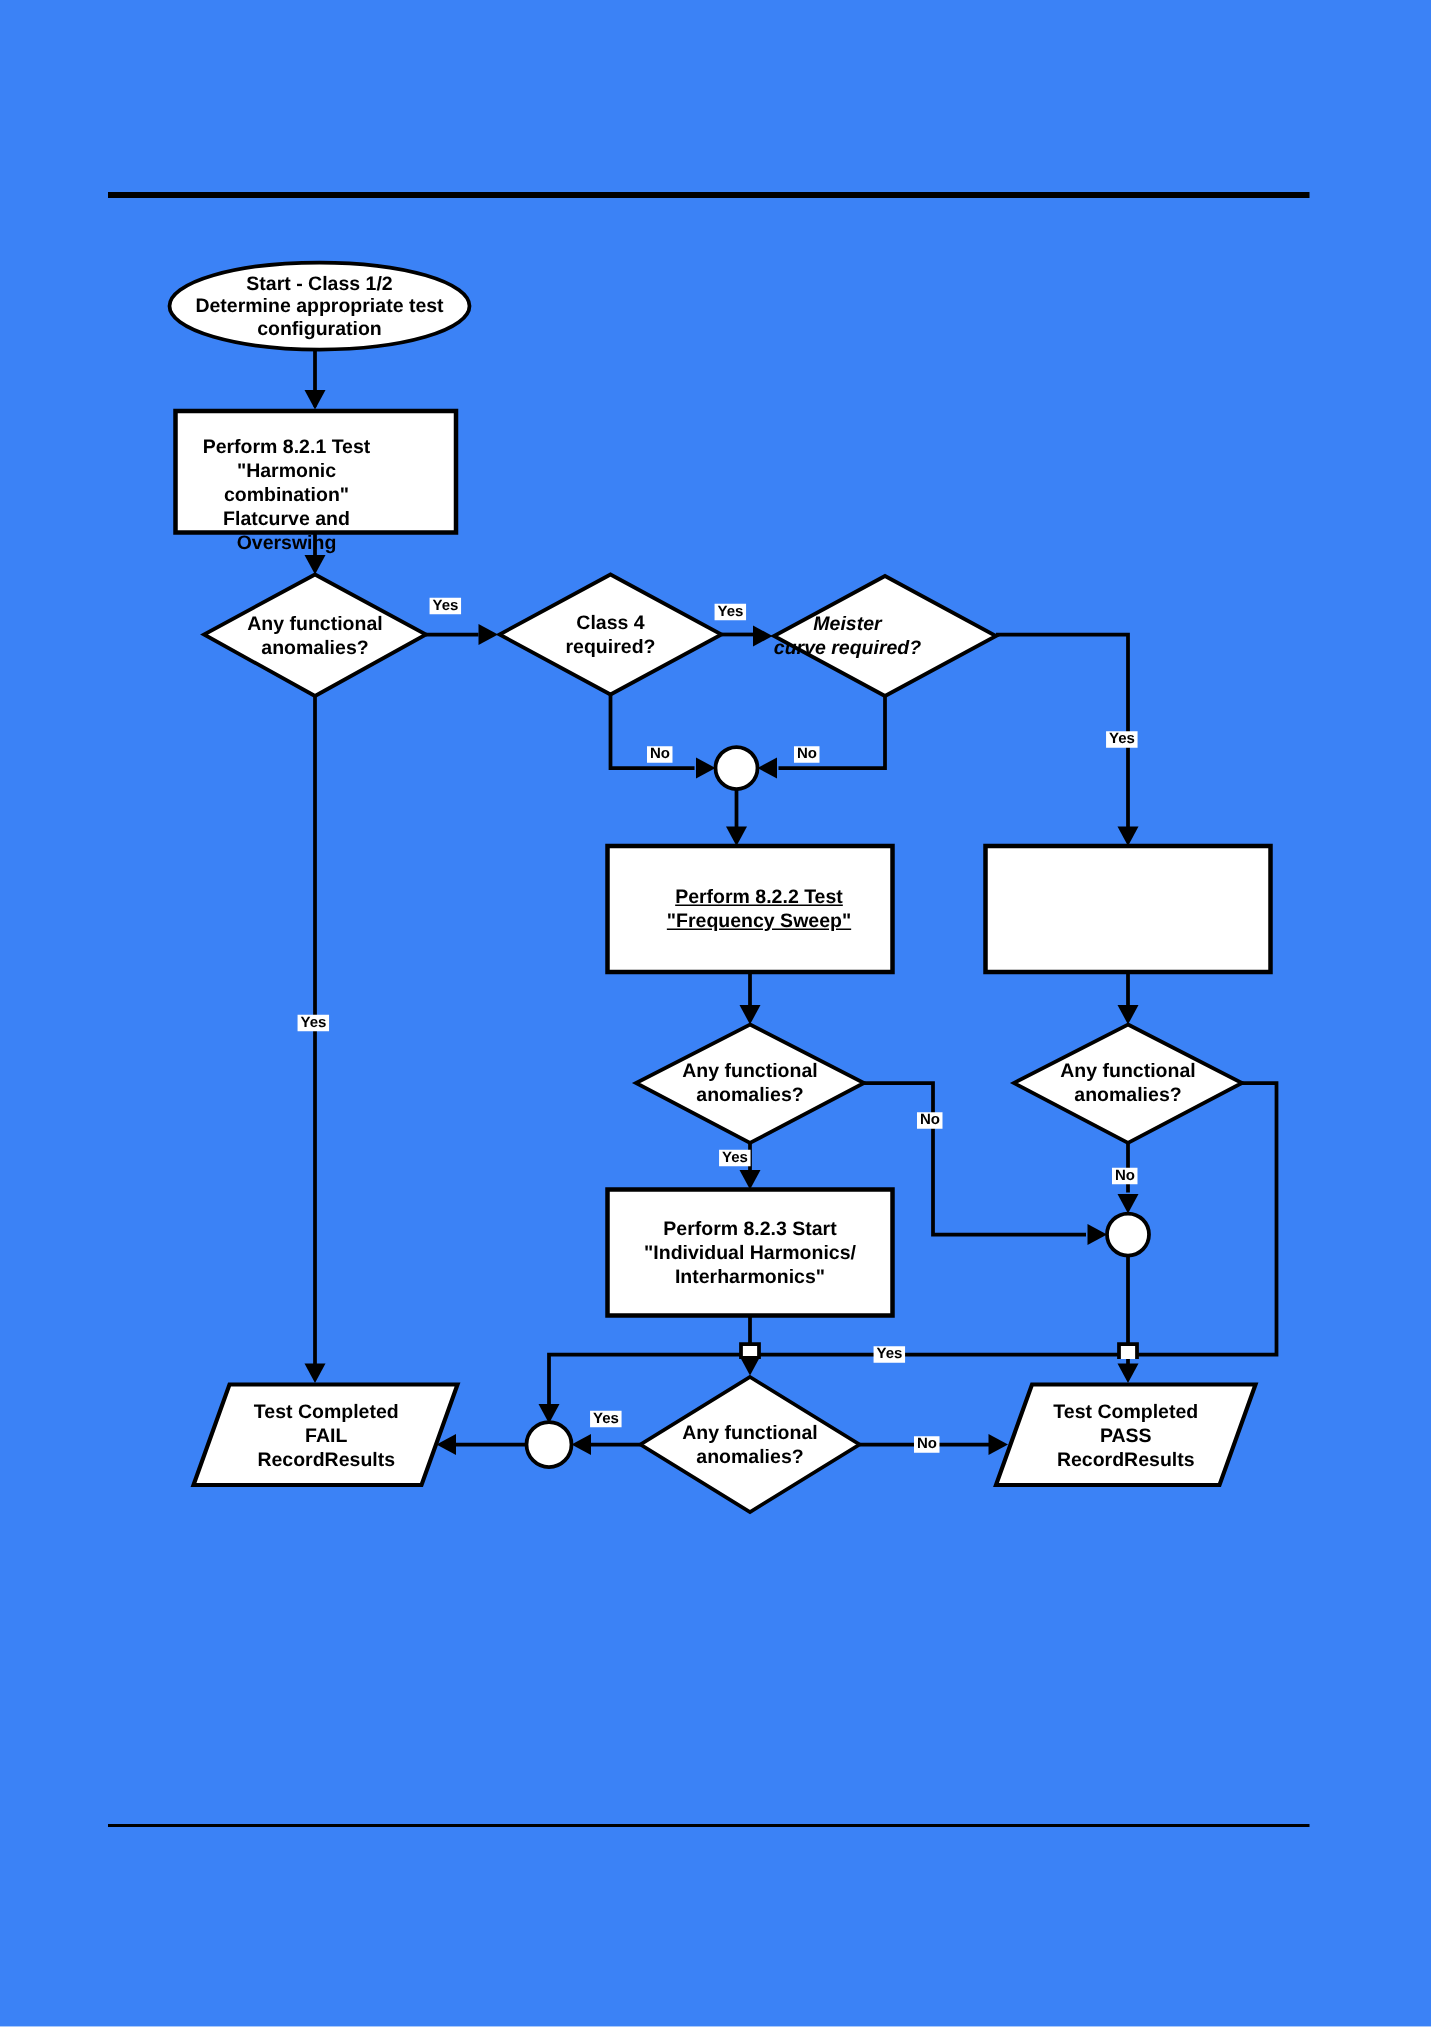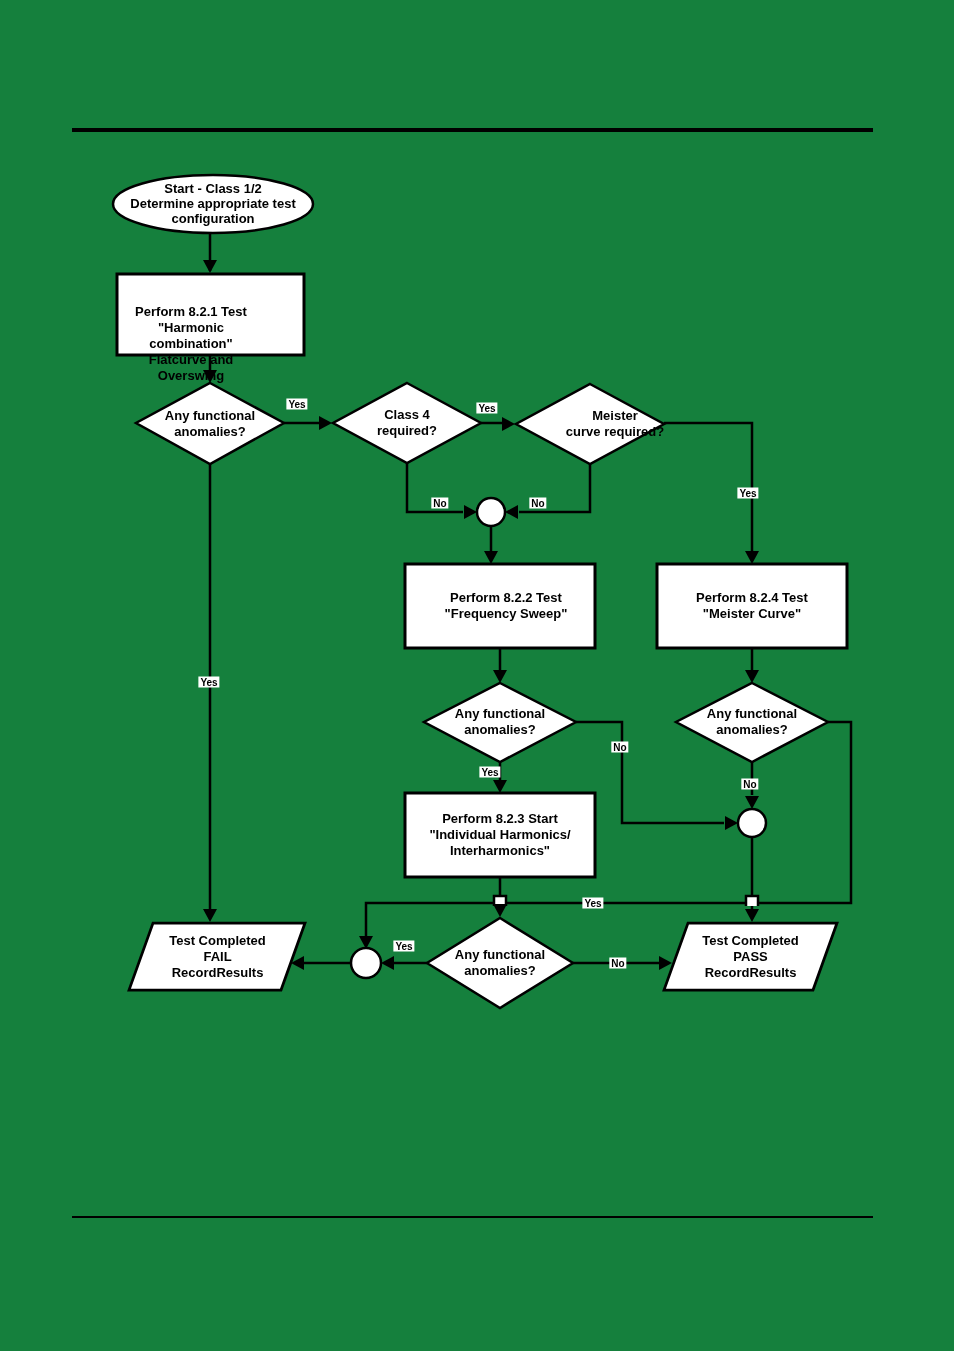--- a/index.html
+++ b/index.html
@@ -1,19 +1,19 @@
 <!DOCTYPE html>
 <html><head>
 <meta charset="utf-8">
 <style>
   html,body{margin:0;padding:0;background:#ffffff;}
   .page{
     position:relative;
     width:954px;height:1351px;
-    background:#15803d;
+    background:#3b82f6;
     font-family:"Liberation Sans", sans-serif;
     overflow:hidden;
   }
   .rule{position:absolute;background:#000;}
   .rule-top{left:72px;top:128px;width:801px;height:4px;}
   .rule-bottom{left:72px;top:1216px;width:801px;height:2px;}
   svg.flow{position:absolute;left:0;top:0;}
   .node-text{
     position:absolute;
     font-size:13px;font-weight:bold;line-height:16px;
@@ -108,33 +108,31 @@
       <polygon points="210,922 203,909 217,909"></polygon>
       <polygon points="381,963 394,956 394,970"></polygon>
       <polygon points="291,963 304,956 304,970"></polygon>
       <polygon points="672,963 659,956 659,970"></polygon>
     </g>
   </svg>
 
   <div class="node-text" style="left:113px;top:181px;width:200px;line-height:15px;">Start - Class 1/2
 Determine appropriate test
 configuration</div>
-  <div class="node-text" style="left:117px;top:304px;width:148px;">Perform 8.2.1 Test
+  <div class="node-text" style="left:117px;top:290px;width:148px;">Perform 8.2.1 Test
 "Harmonic combination"
 Flatcurve and Overswing</div>
   <div class="node-text" style="left:135px;top:408px;width:150px;">Any functional
 anomalies?</div>
   <div class="node-text" style="left:332px;top:407px;width:150px;">Class 4
 required?</div>
-  <div class="node-text" style="left:540px;top:408px;width:150px;">Meister
+  <div class="node-text" style="left:490px;top:408px;width:150px;font-style:italic;">Meister
 curve required?</div>
-  <div class="node-text" style="left:405px;top:590px;width:202px;">Perform 8.2.2 Test
+  <div class="node-text" style="left:405px;top:590px;width:202px;text-decoration:underline;">Perform 8.2.2 Test
 "Frequency Sweep"</div>
-  <div class="node-text" style="left:657px;top:590px;width:190px;">Perform 8.2.4 Test
-"Meister Curve"</div>
   <div class="node-text" style="left:424px;top:706px;width:152px;">Any functional
 anomalies?</div>
   <div class="node-text" style="left:676px;top:706px;width:152px;">Any functional
 anomalies?</div>
   <div class="node-text" style="left:405px;top:811px;width:190px;">Perform 8.2.3 Start
 "Individual Harmonics/
 Interharmonics"</div>
   <div class="node-text" style="left:424px;top:947px;width:152px;">Any functional
 anomalies?</div>
   <div class="node-text" style="left:140px;top:933px;width:155px;">Test Completed

